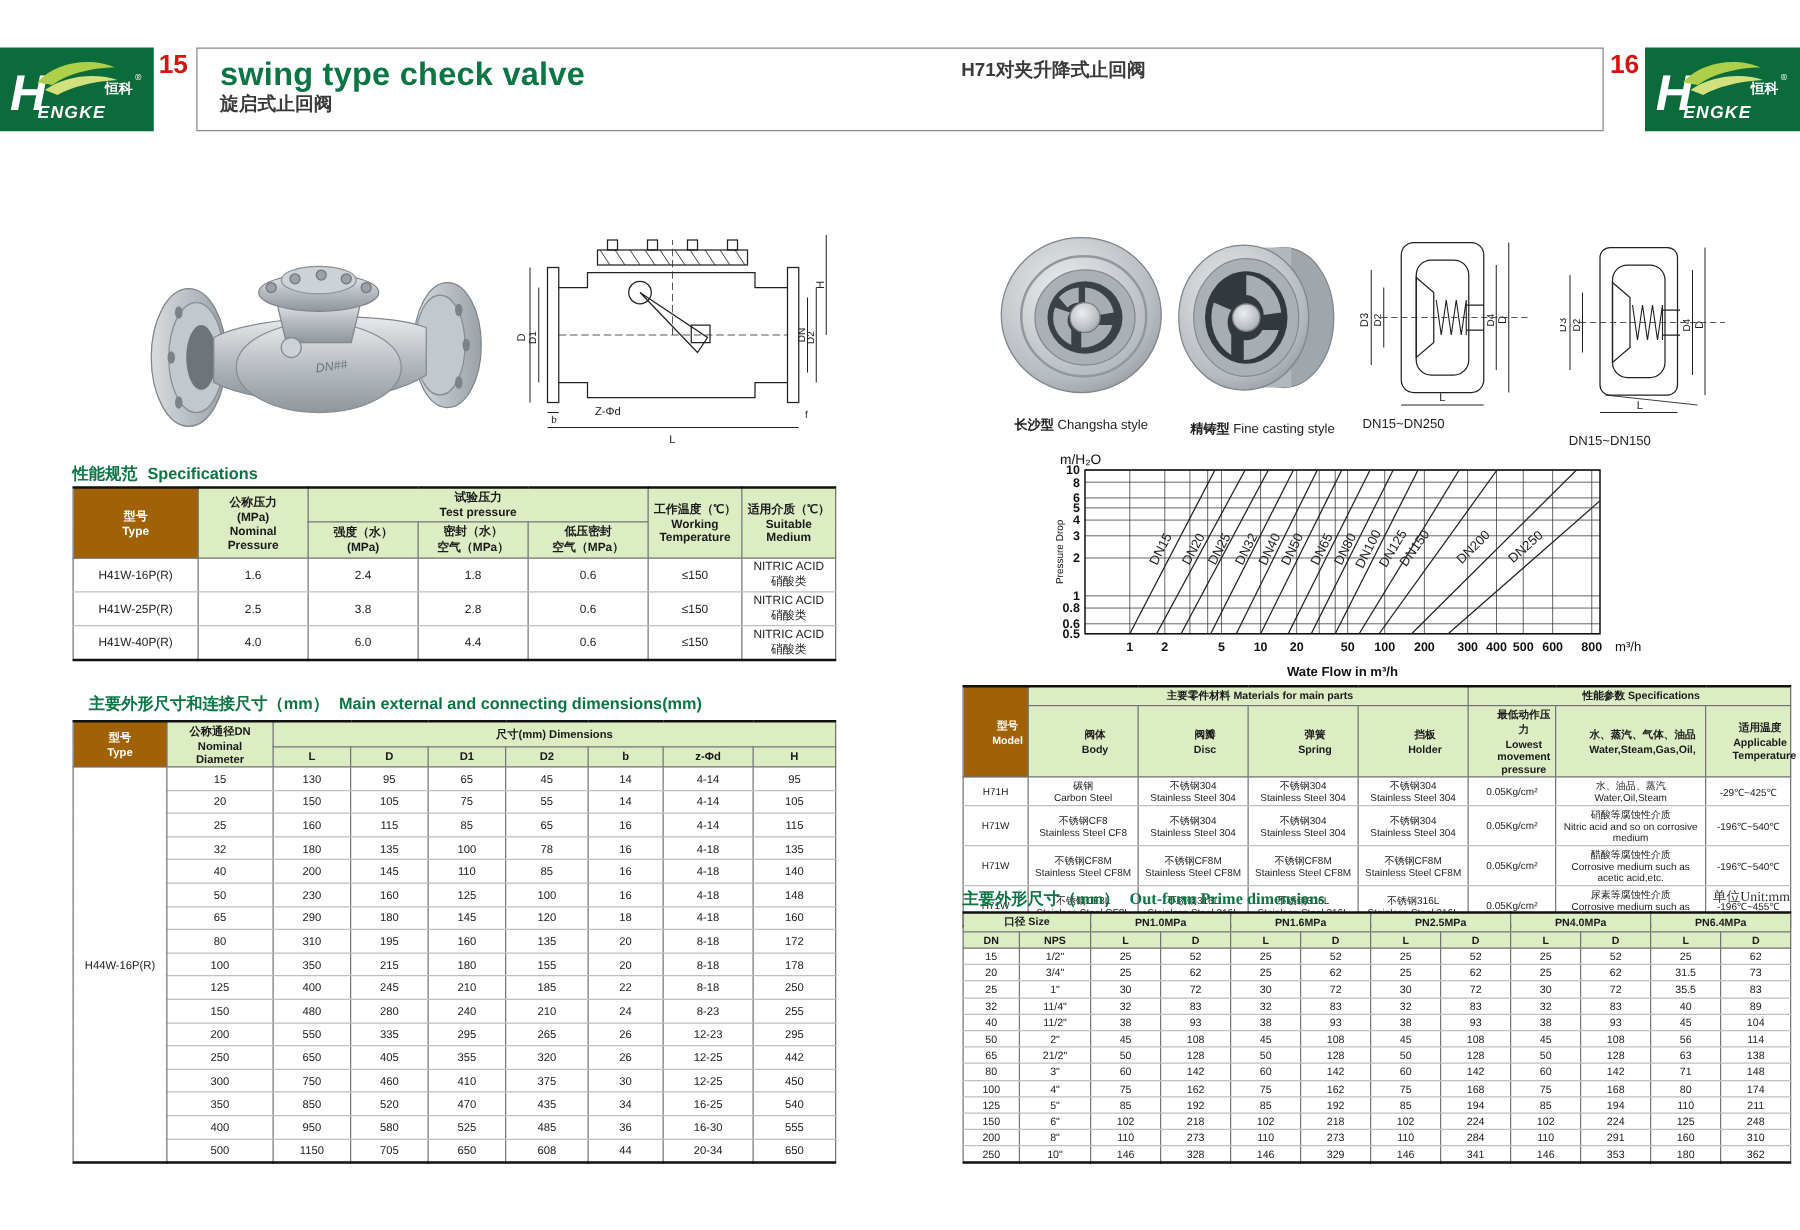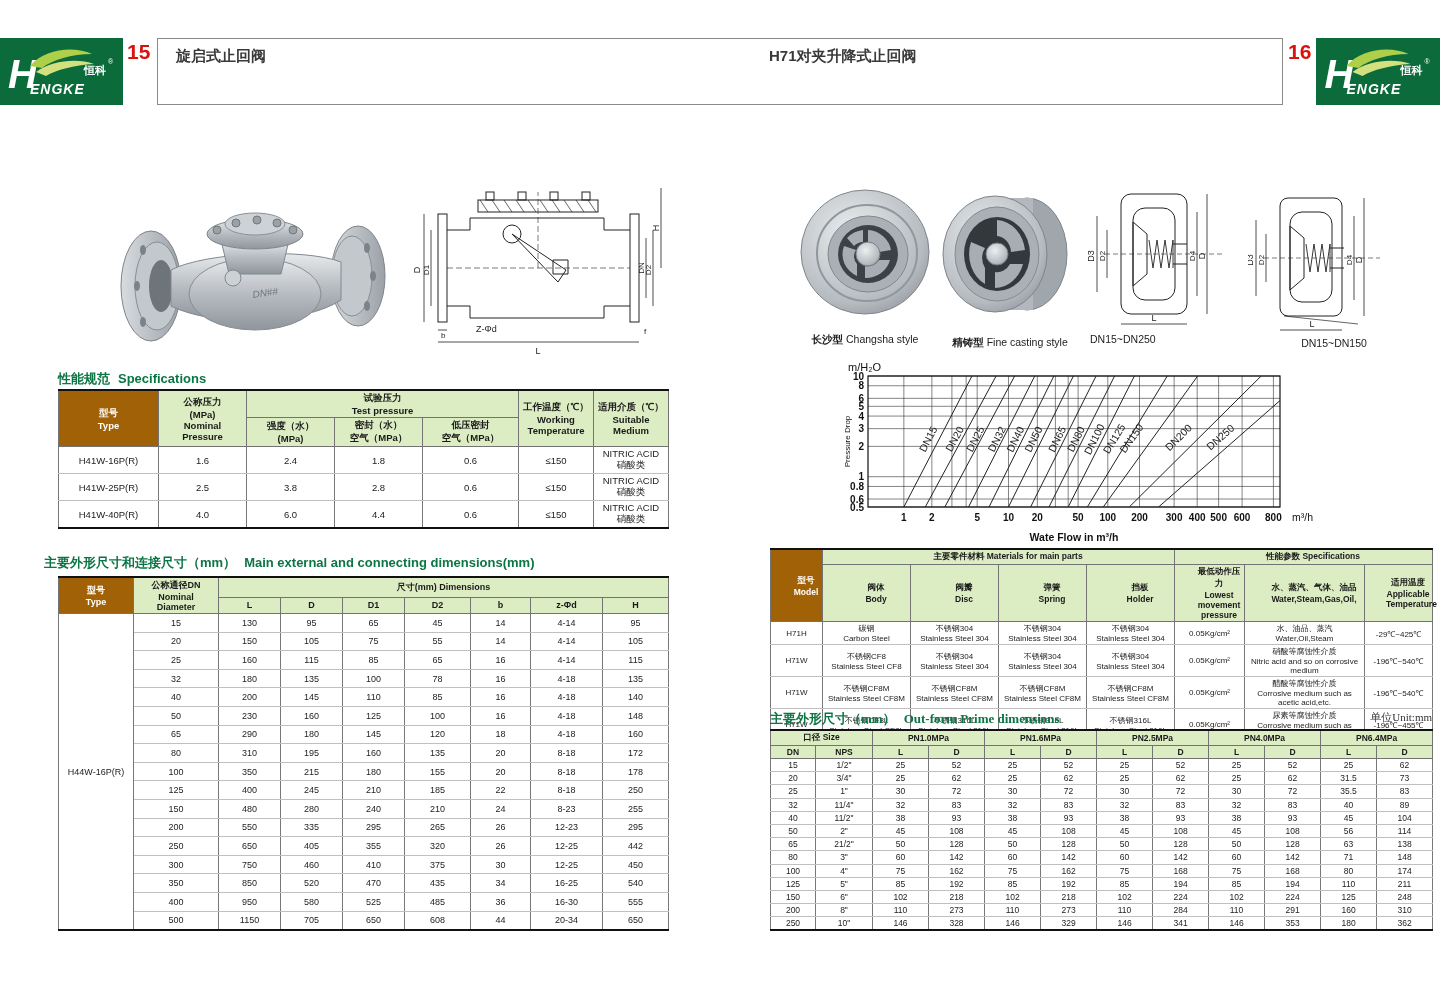--- a/index.html
+++ b/index.html
@@ -56,20 +56,21 @@
       <path d="M36 34 C 52 22, 78 20, 94 26 C 74 27, 56 32, 46 38 Z" fill="#d2e07e"></path>
       <text x="84" y="36" font-size="11" fill="#ffffff" font-weight="bold">恒科</text>
       <text x="108" y="26" font-size="7" fill="#ffffff">®</text>
       <text x="30" y="56" font-size="14" font-weight="bold" font-style="italic" letter-spacing="1" fill="#ffffff">ENGKE</text>
     </svg>
   </div>
   <div class="abs pnum" style="left:127px;top:40px;">15</div>
 
   <div class="abs title-box" style="left:157px;top:38px;">
     <div class="title-group" style="left:18px;">
+      <div class="t-en">swing type check valve</div>
       <div class="t-zh">旋启式止回阀</div>
     </div>
     <div class="title-group" style="left:611px;">
       <div class="t-zh">H71对夹升降式止回阀</div>
     </div>
   </div>
 
   <div class="abs pnum" style="left:1288px;top:40px;">16</div>
   <div class="abs logo-block" style="left:1316px;top:38px;width:124px;">
     <svg width="124" height="67" viewBox="0 0 123 67">
@@ -230,21 +231,21 @@
           <td>6.0</td>
           <td>4.4</td>
           <td>0.6</td>
           <td>≤150</td>
           <td>NITRIC ACID
 硝酸类</td>
         </tr>
       </tbody>
   </table>
 
-  <div class="abs sec-title" style="left:44px;top:554px;">
+  <div class="abs sec-title" style="left:71px;top:554px;">
     <span>主要外形尺寸和连接尺寸（mm）</span><span class="en">Main external and connecting dimensions(mm)</span>
   </div>
 
   <table id="dim-table" class="abs dtable" style="left:58px;top:576px;">
     <colgroup>
         <col style="width:75px">
         <col style="width:85px">
         <col style="width:62px">
         <col style="width:62px">
         <col style="width:62px">
@@ -540,21 +541,21 @@
       </g>
       <g fill="#222" font-size="9">
         <text x="5" y="72" transform="rotate(-90 5 72)" text-anchor="middle">D3</text>
         <text x="16" y="72" transform="rotate(-90 16 72)" text-anchor="middle" font-size="8">D2</text>
         <text x="104" y="72" transform="rotate(-90 104 72)" text-anchor="middle" font-size="8">D4</text>
         <text x="114" y="72" transform="rotate(-90 114 72)" text-anchor="middle">D</text>
         <text x="64" y="139" text-anchor="middle">L</text>
       </g>
     </svg>
   </div>
-  <div class="abs caption" style="left:1255px;top:337px;width:130px;text-align:center;margin-left:14px;">
+  <div class="abs caption" style="left:1255px;top:347px;width:130px;text-align:left;">
     <span>DN15~DN150</span>
   </div>
 
   <div class="abs" style="left:843px;top:360px;">
     <svg id="flow-chart" width="490" height="192" viewBox="0 0 490 192">
         <clipPath id="plotclip">
           <rect x="25" y="16" width="412" height="131"></rect>
         </clipPath>
         <line x1="60.843999999999994" y1="16" x2="60.843999999999994" y2="147" stroke="#333" stroke-width="0.6"></line>
         <line x1="88.86" y1="16" x2="88.86" y2="147" stroke="#333" stroke-width="0.6"></line>

